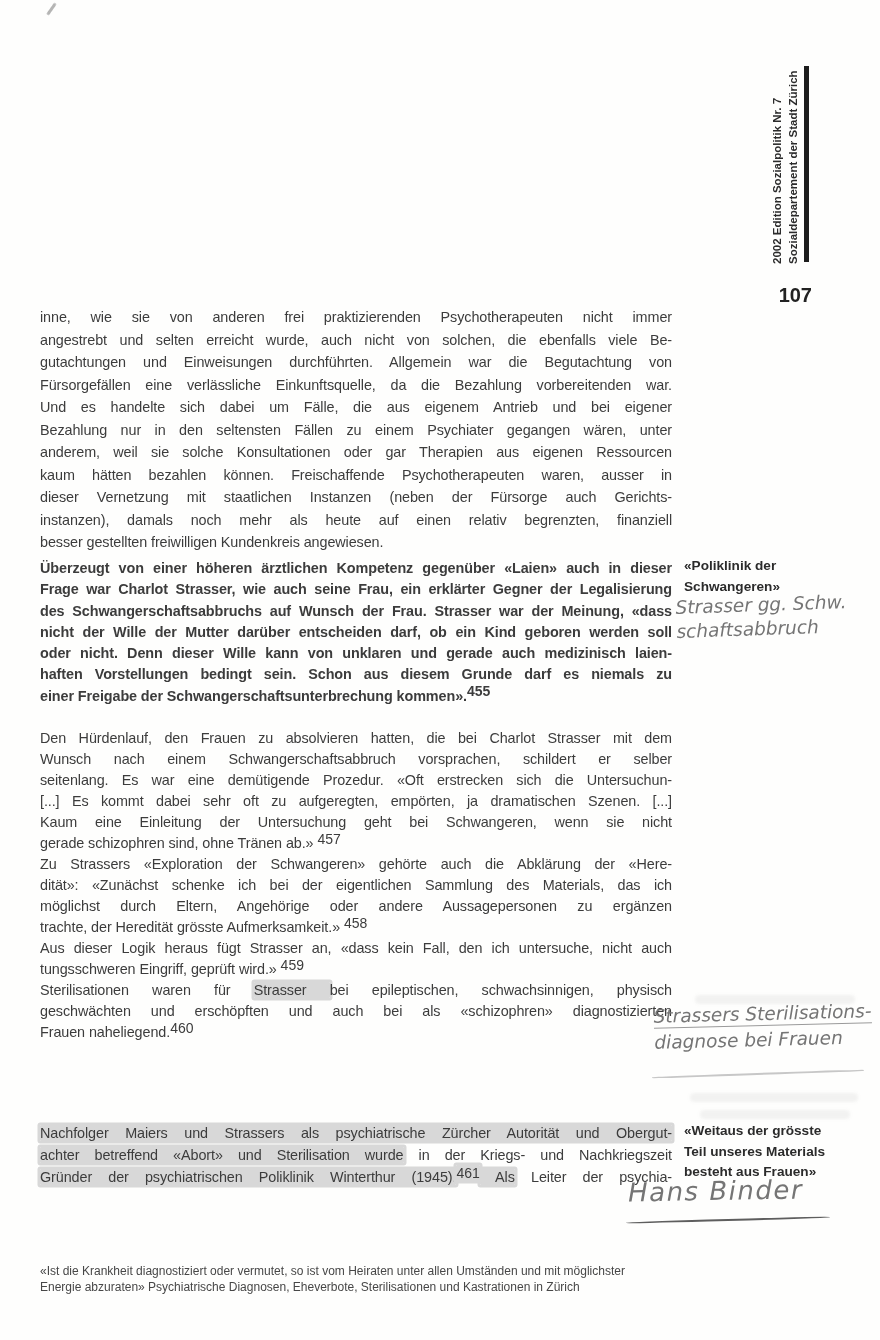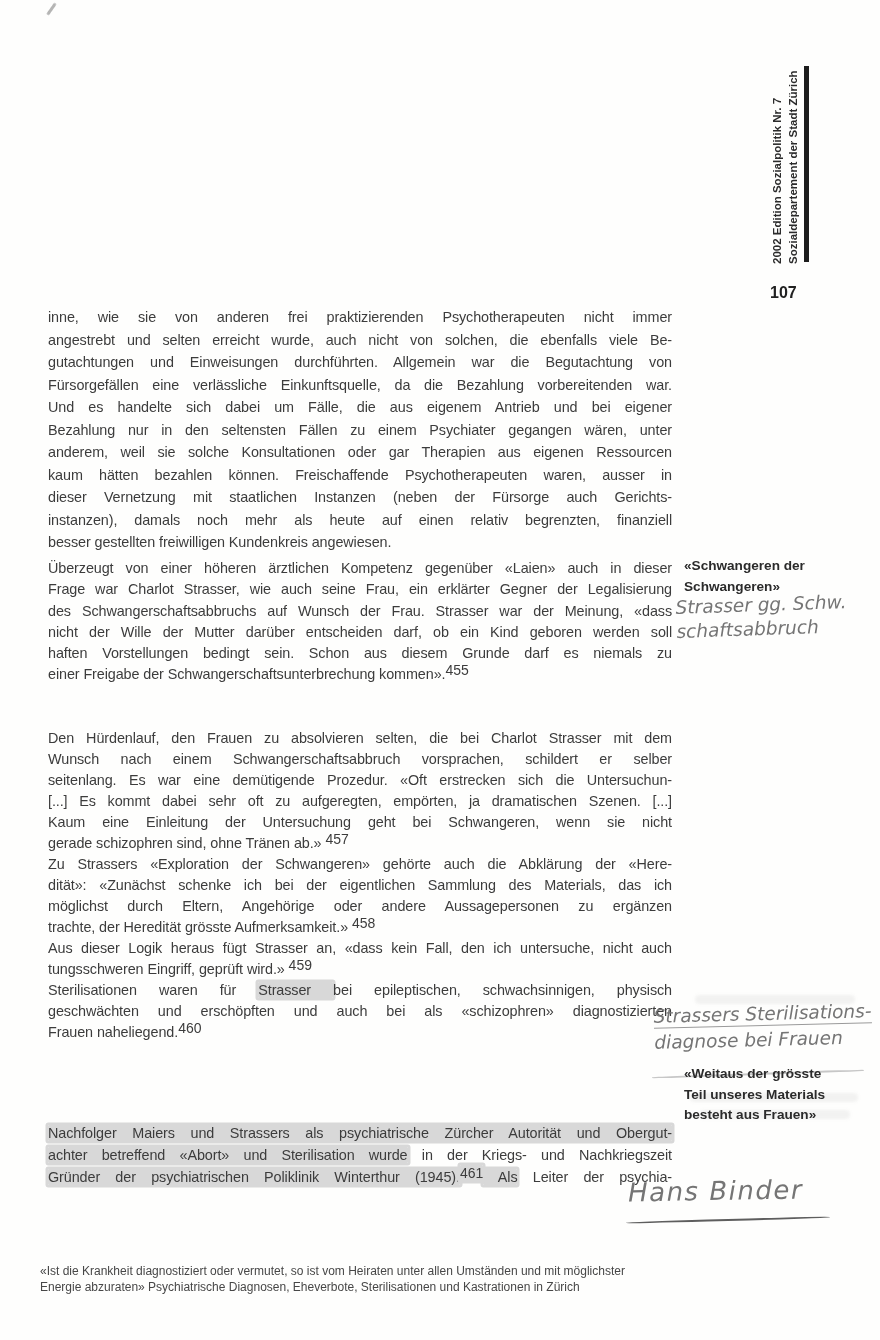--- a/index.html
+++ b/index.html
@@ -6,41 +6,41 @@
     --hl:#d8d8d8; --ink:#3c3c3c; --bold-ink:#2b2b2b; --hand:#757575; --bar:#1d1d1d;
   }
   html,body{margin:0;padding:0;}
   body{width:880px;height:1340px;background:#fff;font-family:"Liberation Sans",sans-serif;}
   .page{position:absolute;left:0;top:0;width:880px;height:1340px;background:#fefefd;overflow:hidden;}
 
   
   .bodycol{position:absolute;left:40px;top:0;width:632px;color:var(--ink);
            font-size:14.4px;letter-spacing:-0.1px;}
   .para{position:absolute;left:0;width:632px;}
-  .para .line{text-align:justify;text-align-last:justify;margin-left:8px;}
+  .para .line{text-align:justify;text-align-last:justify;}
   .para .line.nj{text-align-last:left;}
   .pg1{top:306px;} .pg1 .line{line-height:22.5px;}
-  .pg2{top:558px;} .pg2 .line{line-height:21.3px;}
+  .pg2{top:558px;font-weight:bold;} .pg2 .line{line-height:21.3px;}
   .pg3{top:728px;} .pg3 .line{line-height:21px;}
   .pg4{top:1122px;} .pg4 .line{line-height:22px;}
   sup{font-size:14px;vertical-align:baseline;position:relative;top:-4.5px;letter-spacing:0;}
   .hl{background:var(--hl);box-shadow:0 0 0 2.5px var(--hl);border-radius:1px;}
 
   
   .spine{position:absolute;left:770px;top:264px;transform:rotate(-90deg);
          transform-origin:0 0;font-weight:bold;font-size:11.5px;line-height:15.5px;
          color:var(--bold-ink);white-space:nowrap;}
   .spine-rule{position:absolute;left:804px;top:66px;width:4.5px;height:196px;background:var(--bar);}
-  .pagenum{position:absolute;left:770px;top:284px;width:42px;text-align:left;
-           font-weight:bold;font-size:16px;color:#222;}
+  .pagenum{position:absolute;left:770px;top:284px;width:42px;text-align:right;
+           font-weight:bold;font-size:20px;color:#222;}
 
   
   .mn-title{position:absolute;left:684px;font-weight:bold;font-size:13.6px;
             line-height:20.5px;color:var(--bold-ink);}
-  .mn1{top:556px;} .mn3{top:1064px;}
+  .mn1{top:556px;} .mn3{top:1121px;}
   .hand{position:absolute;font-family:"DejaVu Sans",sans-serif;font-style:italic;
         color:var(--hand);white-space:nowrap;}
   .hand1{left:676px;top:593px;font-size:18.5px;line-height:24px;transform:rotate(-2deg);}
   .hand2{left:654px;top:1001px;font-size:18.5px;line-height:26px;transform:rotate(-1.5deg);}
   .hand2 .u{border-bottom:1.5px solid #9a9a9a;padding-bottom:1px;}
   .hand3{left:628px;top:1176px;font-size:26px;letter-spacing:1.5px;transform:rotate(-1deg);}
   .stroke{position:absolute;background:#5e5e5e;border-radius:40%;}
   .stroke.hans-underline{left:626px;top:1219px;width:204px;height:2.2px;transform:rotate(-1.6deg);}
   .stroke.pencil-faint{left:652px;top:1073px;width:212px;height:1.6px;background:#c7c7c7;transform:rotate(-2deg);}
 
@@ -84,25 +84,26 @@
         <div class="line"><span>kaum hätten bezahlen können. Freischaffende Psychotherapeuten waren, ausser in</span></div>
         <div class="line"><span>dieser Vernetzung mit staatlichen Instanzen (neben der Fürsorge auch Gerichts-</span></div>
         <div class="line"><span>instanzen), damals noch mehr als heute auf einen relativ begrenzten, finanziell</span></div>
         <div class="line nj"><span>besser gestellten freiwilligen Kundenkreis angewiesen.</span></div>
       </div>
       <div class="para pg2">
         <div class="line"><span>Überzeugt von einer höheren ärztlichen Kompetenz gegenüber «Laien» auch in dieser</span></div>
         <div class="line"><span>Frage war Charlot Strasser, wie auch seine Frau, ein erklärter Gegner der Legalisierung</span></div>
         <div class="line"><span>des Schwangerschaftsabbruchs auf Wunsch der Frau. Strasser war der Meinung, «dass</span></div>
         <div class="line"><span>nicht der Wille der Mutter darüber entscheiden darf, ob ein Kind geboren werden soll</span></div>
+        <div class="line"><span>oder nicht. Denn dieser Wille kann von unklaren und gerade auch medizinisch laien-</span></div>
         <div class="line"><span>haften Vorstellungen bedingt sein. Schon aus diesem Grunde darf es niemals zu</span></div>
         <div class="line nj"><span>einer Freigabe der Schwangerschaftsunterbrechung kommen».</span><sup>455</sup></div>
       </div>
       <div class="para pg3">
-        <div class="line"><span>Den Hürdenlauf, den Frauen zu absolvieren selten, die bei Charlot Strasser mit dem</span></div>
+        <div class="line"><span>Den Hürdenlauf, den Frauen zu absolvieren hatten, die bei Charlot Strasser mit dem</span></div>
         <div class="line"><span>Wunsch nach einem Schwangerschaftsabbruch vorsprachen, schildert er selber</span></div>
         <div class="line"><span>seitenlang. Es war eine demütigende Prozedur. «Oft erstrecken sich die Untersuchun-</span></div>
         <div class="line"><span>[...] Es kommt dabei sehr oft zu aufgeregten, empörten, ja dramatischen Szenen. [...]</span></div>
         <div class="line"><span>Kaum eine Einleitung der Untersuchung geht bei Schwangeren, wenn sie nicht</span></div>
         <div class="line nj"><span>gerade schizophren sind, ohne Tränen ab.» </span><sup>457</sup></div>
         <div class="line"><span>Zu Strassers «Exploration der Schwangeren» gehörte auch die Abklärung der «Here-</span></div>
         <div class="line"><span>dität»: «Zunächst schenke ich bei der eigentlichen Sammlung des Materials, das ich</span></div>
         <div class="line"><span>möglichst durch Eltern, Angehörige oder andere Aussagepersonen zu ergänzen</span></div>
         <div class="line nj"><span>trachte, der Heredität grösste Aufmerksamkeit.» </span><sup>458</sup></div>
         <div class="line"><span>Aus dieser Logik heraus fügt Strasser an, «dass kein Fall, den ich untersuche, nicht auch</span></div>
@@ -112,21 +113,21 @@
         <div class="line nj"><span>Frauen naheliegend.</span><sup>460</sup></div>
       </div>
       <div class="para pg4">
         <div class="line"><span class="hl">Nachfolger Maiers und Strassers als psychiatrische Zürcher Autorität und Obergut-</span></div>
         <div class="line"><span class="hl">achter betreffend «Abort» und Sterilisation wurde</span><span> in der Kriegs- und Nachkriegszeit</span></div>
         <div class="line"><span class="hl">Gründer der psychiatrischen Poliklinik Winterthur (1945).</span><sup class="hl">461</sup><span class="hl"> Als</span><span> Leiter der psychia-</span></div>
       </div>
     </div>
 
   <div class="mn-title mn1">
-    <div>«Schwangeren der</div>
+    <div>«Poliklinik der</div>
     <div>Schwangeren»</div>
   </div>
   <div class="hand hand1">
     <div>Strasser gg. Schw.</div>
     <div>schaftsabbruch</div>
   </div>
 
   <div class="hand hand2">
     <div><span class="u">Strassers Sterilisations-</span></div>
     <div>diagnose bei Frauen</div>

